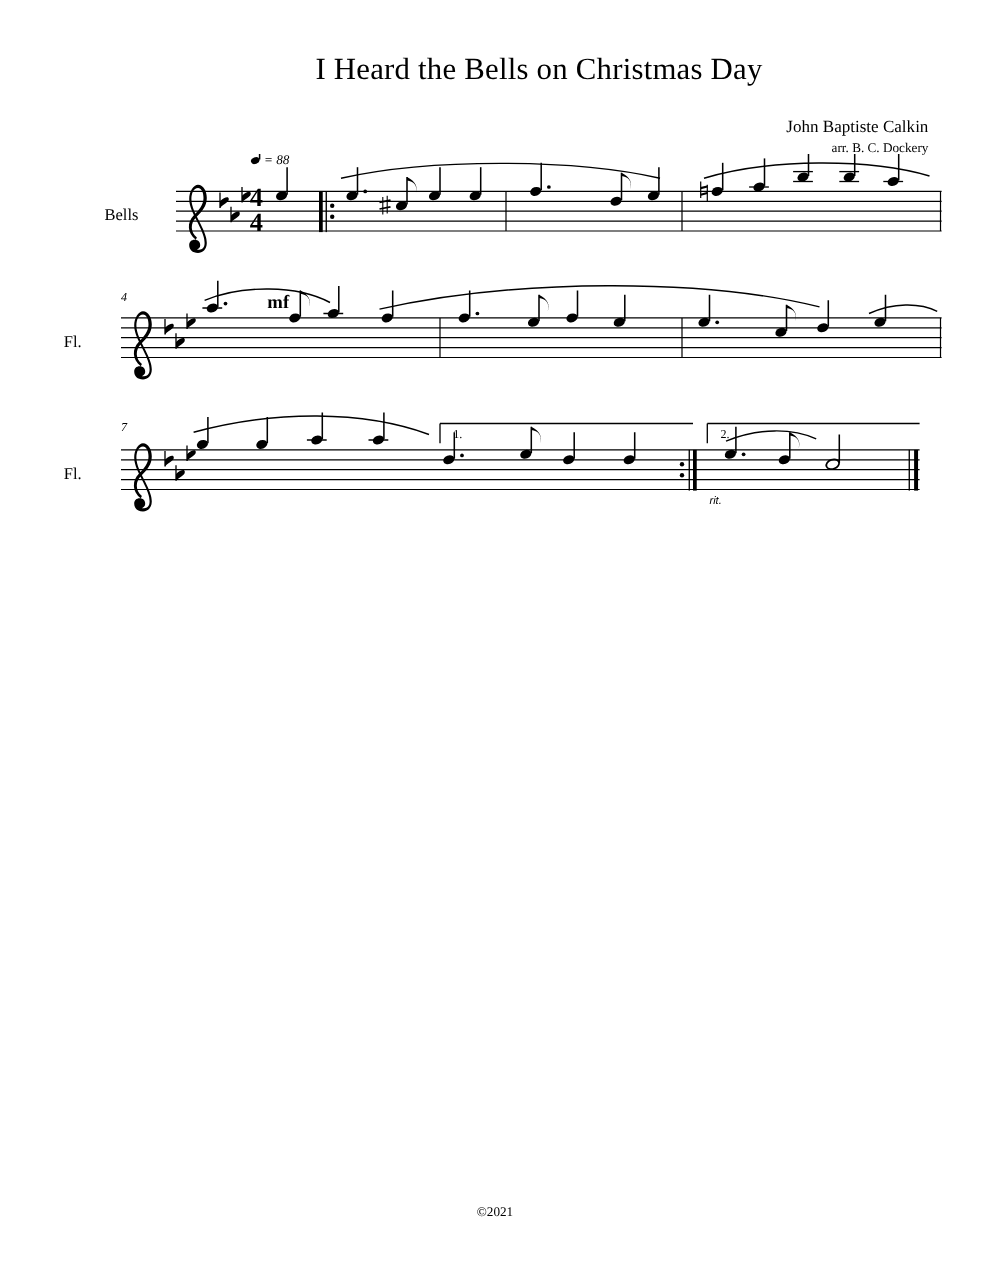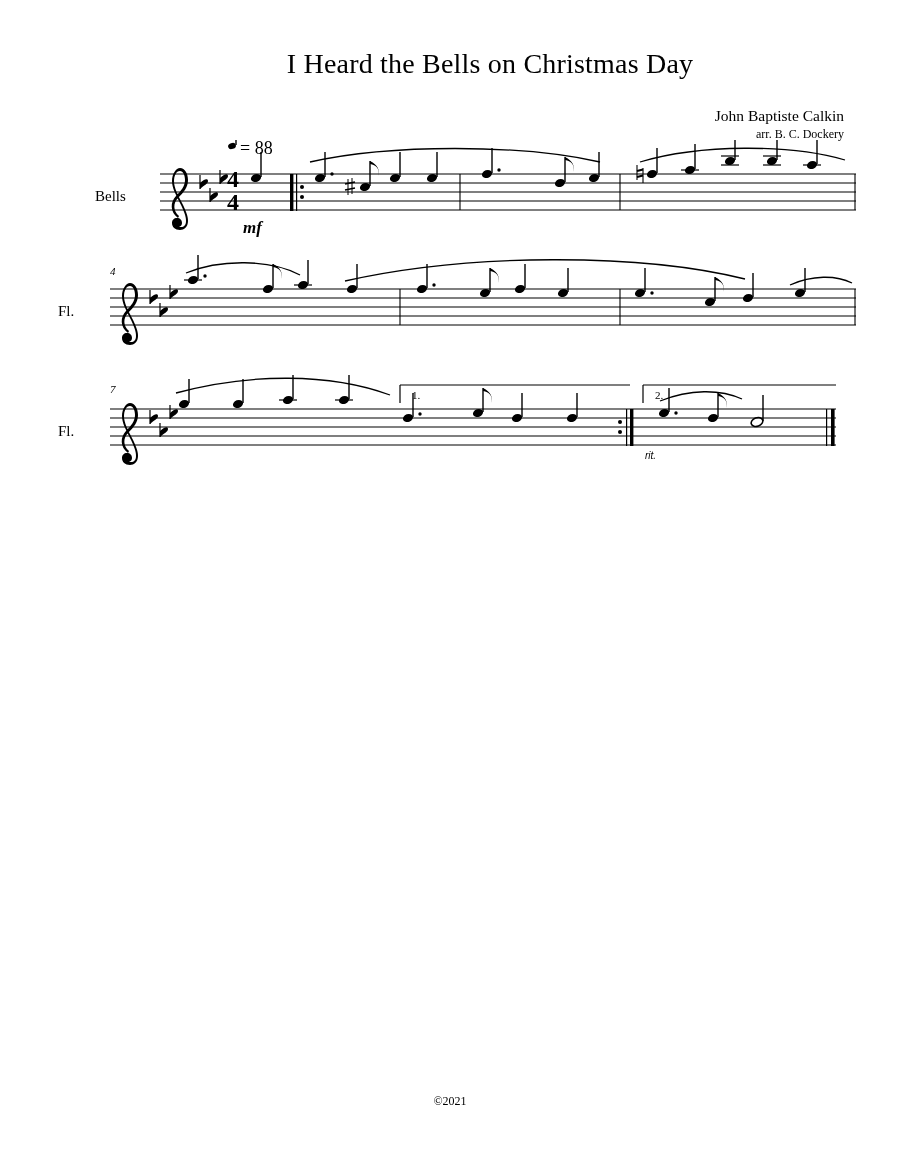--- a/index.html
+++ b/index.html
@@ -76,29 +76,30 @@
     left: 0;
     width: 900px;
     top: 1094px;
     text-align: center;
     font-size: 12px;
     font-family: "Liberation Serif", serif;
   }
 
   .tempo {
     position: absolute;
-    font-size: 18px;
-    font-family: "Liberation Serif", serif;
+    font-size: 12px;
+    font-family: "Liberation Serif", serif;
+    font-style: italic;
   }
   .dynamic {
     position: absolute;
     font-size: 17px;
-    font-style: italic;
     font-weight: bold;
     font-family: "Liberation Serif", serif;
+    margin-top: 47px;
   }
   .rit {
     position: absolute;
     font-size: 10px;
     font-style: italic;
     font-family: Liberation Sans, sans-serif;
   }
   .measure-num {
     position: absolute;
     font-size: 11px;

